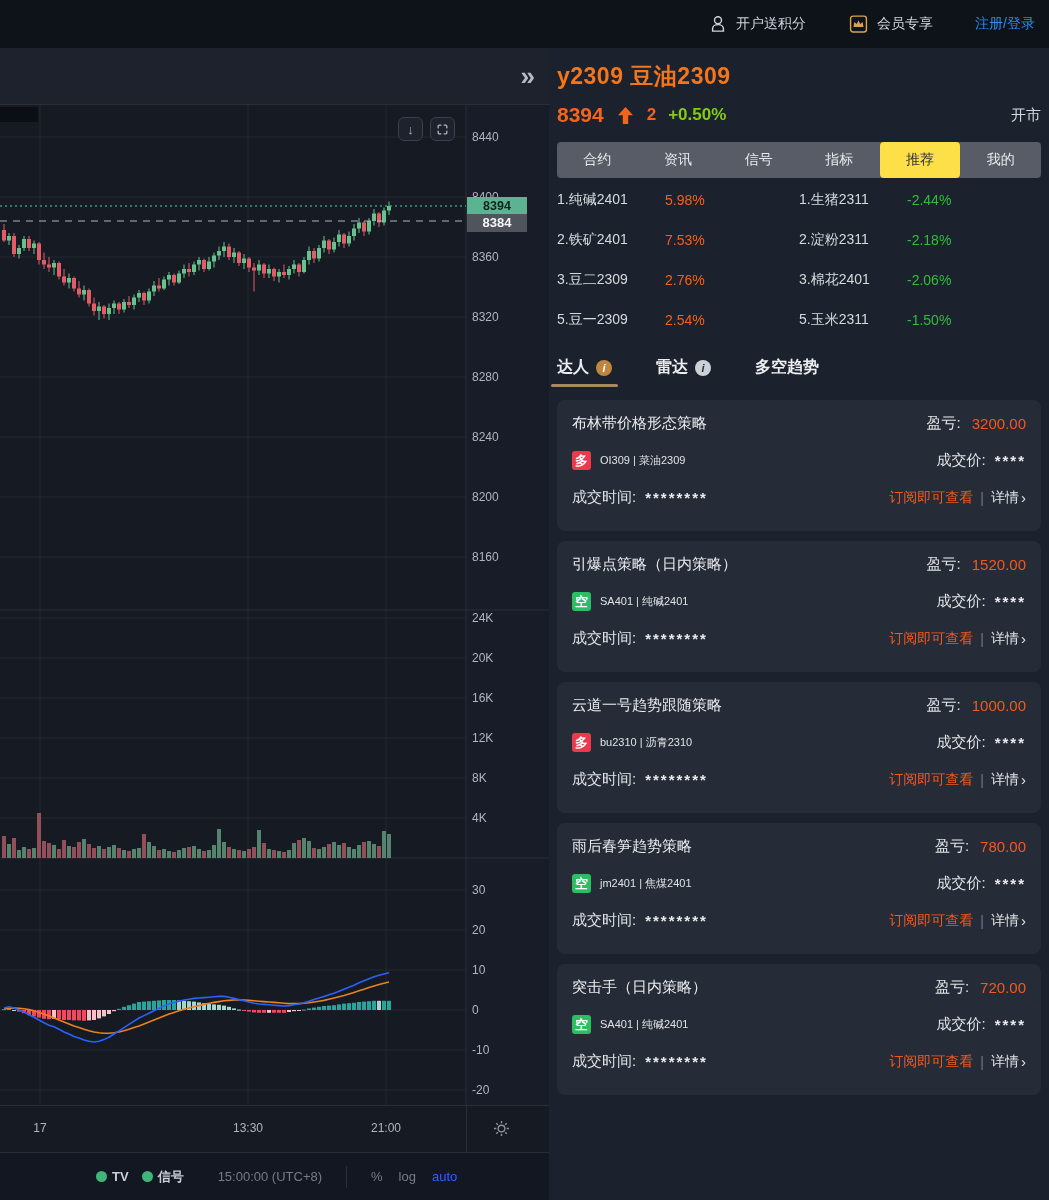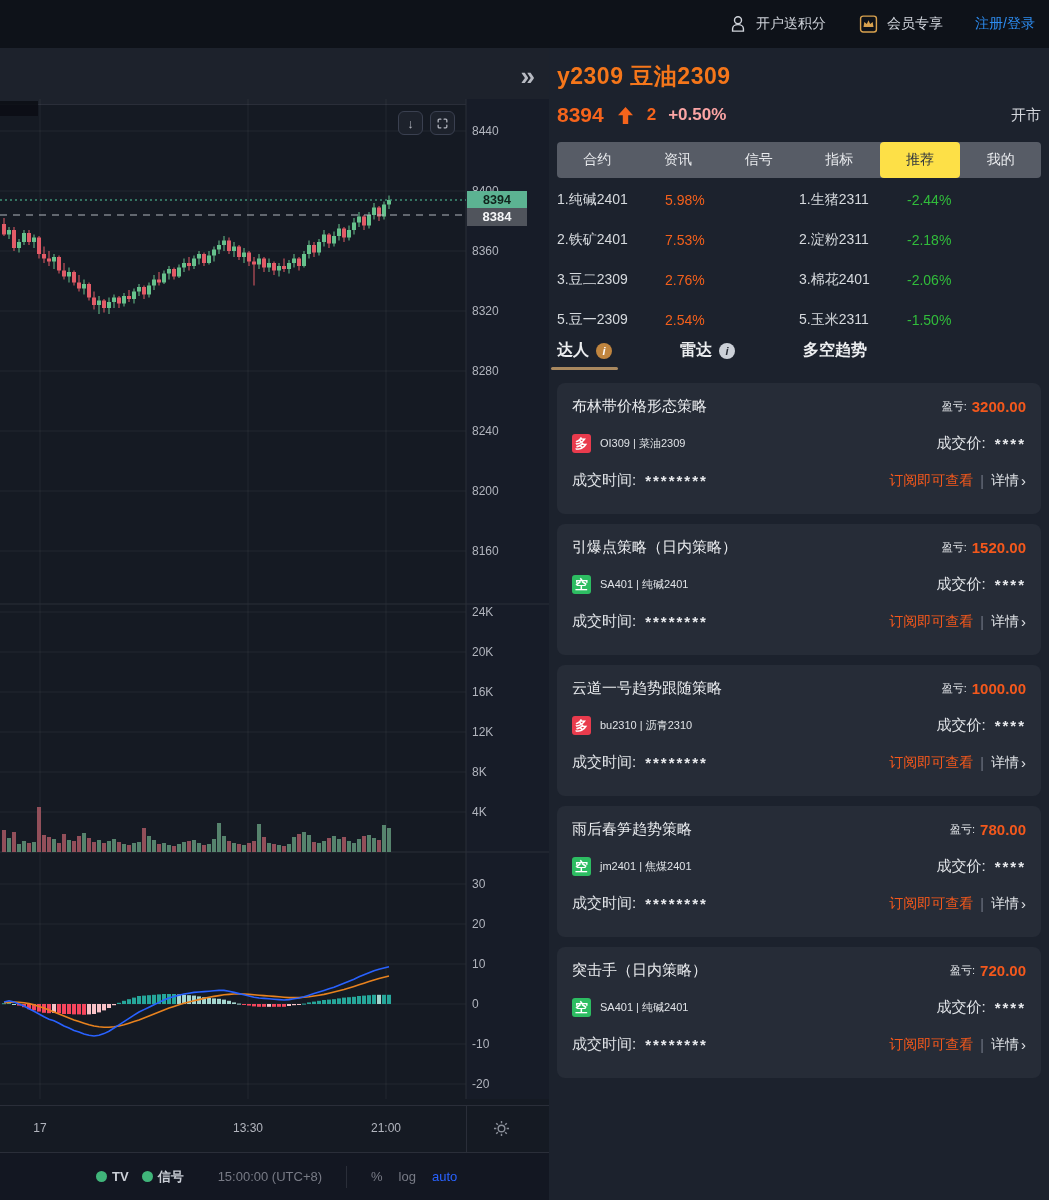--- a/index.html
+++ b/index.html
@@ -1,30 +1,30 @@
 <!DOCTYPE html>
 <html><head>
 <meta charset="utf-8">
 <style>
   html,body{margin:0;padding:0;width:1049px;height:1200px;overflow:hidden;background:#131722;
     font-family:"Liberation Sans","DejaVu Sans",sans-serif;-webkit-font-smoothing:antialiased;}
   *{box-sizing:border-box;}
   
   .topbar{position:absolute;left:0;top:0;width:1049px;height:48px;background:#0e1219;
-    display:flex;align-items:center;justify-content:flex-end;gap:32px;padding-right:14px;}
+    display:flex;align-items:center;justify-content:flex-end;gap:42px;padding-right:14px;}
   .topbar-item{display:flex;align-items:center;gap:8px;color:#cfd3da;font-size:14px;cursor:pointer;}
   .topbar-item svg{display:block;}
   .login-link{color:#2d8cf0;font-size:14px;cursor:pointer;text-decoration:none;}
   
   .chart-region{position:absolute;left:0;top:48px;width:549px;height:1152px;background:#151a23;}
   .chart-toolbar{position:absolute;left:0;top:0;width:549px;height:57px;background:#1d222c;
     border-bottom:1px solid #2a2e39;}
   .collapse-btn{position:absolute;right:8px;top:13px;color:#b7bac2;font-size:26px;line-height:30px;
     cursor:pointer;padding:0 6px;font-weight:bold;}
-  .chart-canvas{position:absolute;left:0;top:51px;width:549px;height:1000px;}
+  .chart-canvas{position:absolute;left:0;top:57px;width:549px;height:1000px;}
   #chart-svg{position:absolute;left:0;top:0;}
   .chart-btns{position:absolute;left:398px;top:12px;display:flex;gap:7px;}
   .chart-btn{width:25px;height:24px;border:1px solid #3a4050;border-radius:6px;background:#1d222c;
     color:#b2b5be;display:flex;align-items:center;justify-content:center;font-size:13px;cursor:pointer;padding:0;}
   .time-axis{position:absolute;left:0;top:1057px;width:549px;height:47px;border-top:1px solid #2a2e39;
     background:#151a23;}
   .time-label{position:absolute;top:15px;transform:translateX(-50%);color:#b2b5be;font-size:12px;}
   .axis-corner-sep{position:absolute;left:466px;top:0;width:1px;height:47px;background:#2a2e39;}
   .gear{position:absolute;left:492px;top:13px;cursor:pointer;color:#8a8f99;}
   .chart-footer{position:absolute;left:0;top:1104px;width:549px;height:48px;border-top:1px solid #2a2e39;
@@ -37,52 +37,52 @@
   .ftool.auto{color:#2962ff;margin-left:16px;}
   .ftool.log{margin-left:16px;}
   
   .panel{position:absolute;left:549px;top:48px;width:500px;height:1152px;background:#1c222d;
     padding:0 8px;color:#d6dade;}
   .sym-title{margin-top:13px;font-size:23px;font-weight:bold;color:#f5761a;letter-spacing:.5px;}
   .price-row{margin-top:11px;display:flex;align-items:center;}
   .price-big{font-size:21px;font-weight:bold;color:#f5641c;}
   .up-arrow{margin-left:14px;display:flex;}
   .chg{margin-left:14px;font-size:17px;font-weight:bold;color:#f5641c;}
-  .chg-pct{margin-left:12px;font-size:17px;font-weight:bold;color:#fca5a5;}
+  .chg-pct{margin-left:12px;font-size:17px;font-weight:bold;color:#84cc16;}
   .mkt-status{margin-left:auto;font-size:15px;color:#d4d7dd;}
   .ptabbar{margin-top:15px;height:36px;background:#575c66;border-radius:4px;display:flex;align-items:stretch;}
   .ptab{flex:1;display:flex;align-items:center;justify-content:center;font-size:14px;color:#e8eaed;
     cursor:pointer;border-radius:4px;}
   .ptab.active{background:#fde047;color:#2f353f;font-weight:normal;}
   .rank-head{margin-top:16px;display:flex;align-items:center;gap:9px;}
   .rank-title{font-size:16px;font-weight:bold;color:#e8eaec;}
   .refresh{color:#9aa0a8;font-size:15px;cursor:pointer;}
   .rank-list{margin-top:2px;}
   .rank-row{display:flex;height:40px;align-items:center;}
   .rank-cell{width:50%;display:flex;align-items:center;}
   .rank-name{font-size:14px;color:#d6dade;min-width:98px;}
   .rank-pct{font-size:14px;margin-left:10px;}
   .pct-up{color:#f4601c;}
   .pct-down{color:#31bd3b;}
-  .subtabs{margin-top:0;display:flex;gap:68px;}
+  .subtabs{margin-top:17px;display:flex;gap:44px;}
   .subtab{display:flex;align-items:center;gap:7px;cursor:pointer;position:relative;padding-bottom:9px;}
   .subtab-label{font-size:16px;font-weight:bold;color:#eceef0;}
   .subtab.active:after{content:"";position:absolute;left:-6px;right:-6px;bottom:0;height:3px;
     background:#a8885f;border-radius:2px;}
   .info-circle{width:16px;height:16px;border-radius:50%;font-size:11px;font-weight:bold;font-style:italic;
     display:flex;align-items:center;justify-content:center;}
   .info-orange{background:#c0853f;color:#fff;}
   .info-light{background:#ccd1d8;color:#2a2f38;}
   .cards{margin-top:13px;}
   .card{background:#262c37;border-radius:8px;padding:14px 15px;margin-bottom:10px;height:131px;cursor:pointer;}
   .card-row{display:flex;align-items:center;justify-content:space-between;}
   .card-row + .card-row{margin-top:18px;}
   .card-title{font-size:15px;color:#e9ebee;}
-  .pnl-label{font-size:11px;color:#dfe2e6;}
-  .pnl-val{font-size:15px;font-weight:bold;color:#f4581c;margin-left:5px;}
+  .pnl-label{font-size:15px;color:#dfe2e6;}
+  .pnl-val{font-size:15px;font-weight:normal;color:#f4581c;margin-left:11px;}
   .side-badge{width:19px;height:19px;border-radius:3px;color:#fff;font-size:13px;font-weight:bold;
     display:flex;align-items:center;justify-content:center;}
   .side-long{background:#e93b4d;}
   .side-short{background:#2dbd62;}
   .contract{font-size:11px;color:#dfe2e6;margin-left:9px;}
   .lbl{font-size:15px;color:#dfe2e6;}
   .masked{font-size:15px;font-weight:bold;color:#e8eaed;letter-spacing:2px;margin-left:9px;}
   .subscribe{font-size:14px;color:#f4581c;}
   .pipe{color:#707684;margin:0 7px;font-size:14px;}
   .detail{font-size:14px;color:#dfe2e6;}

